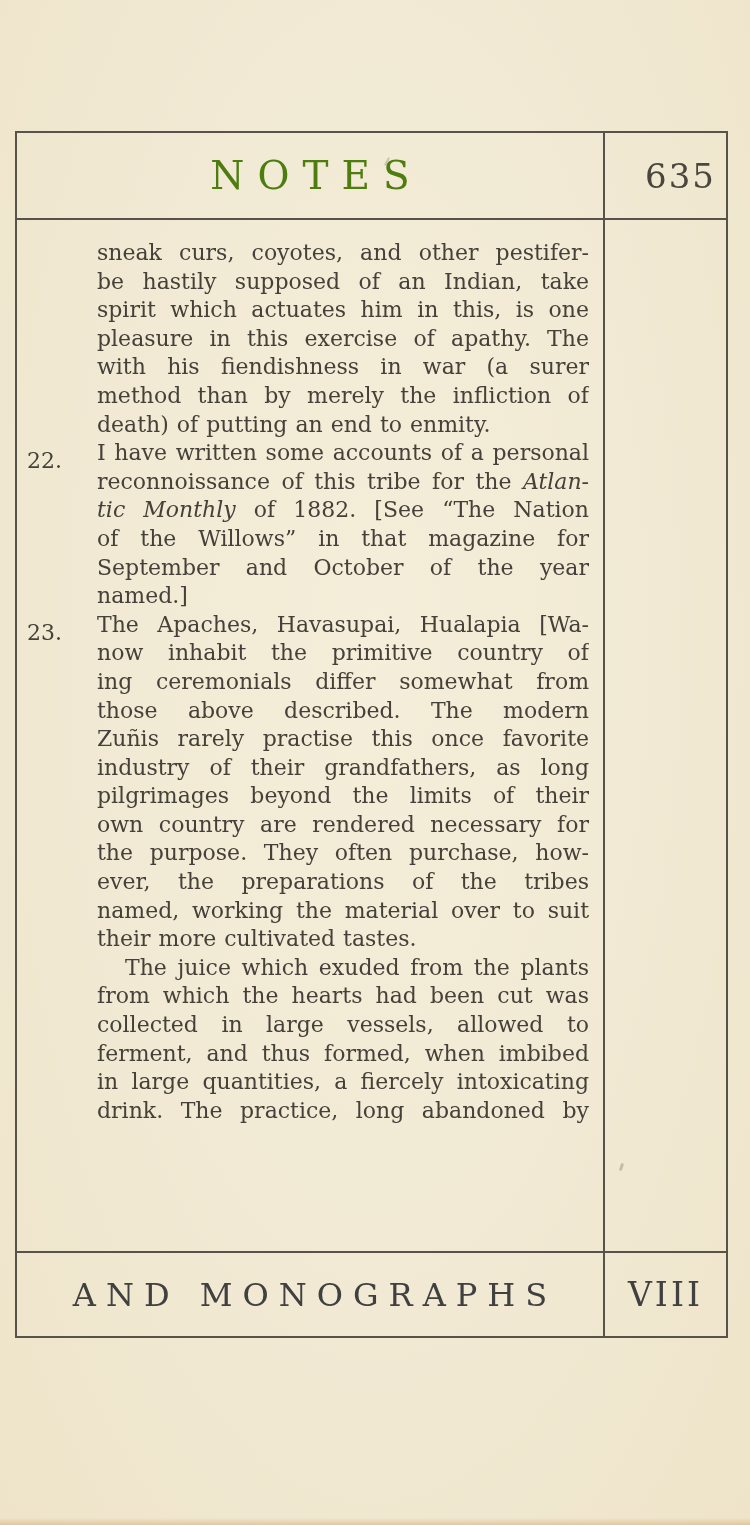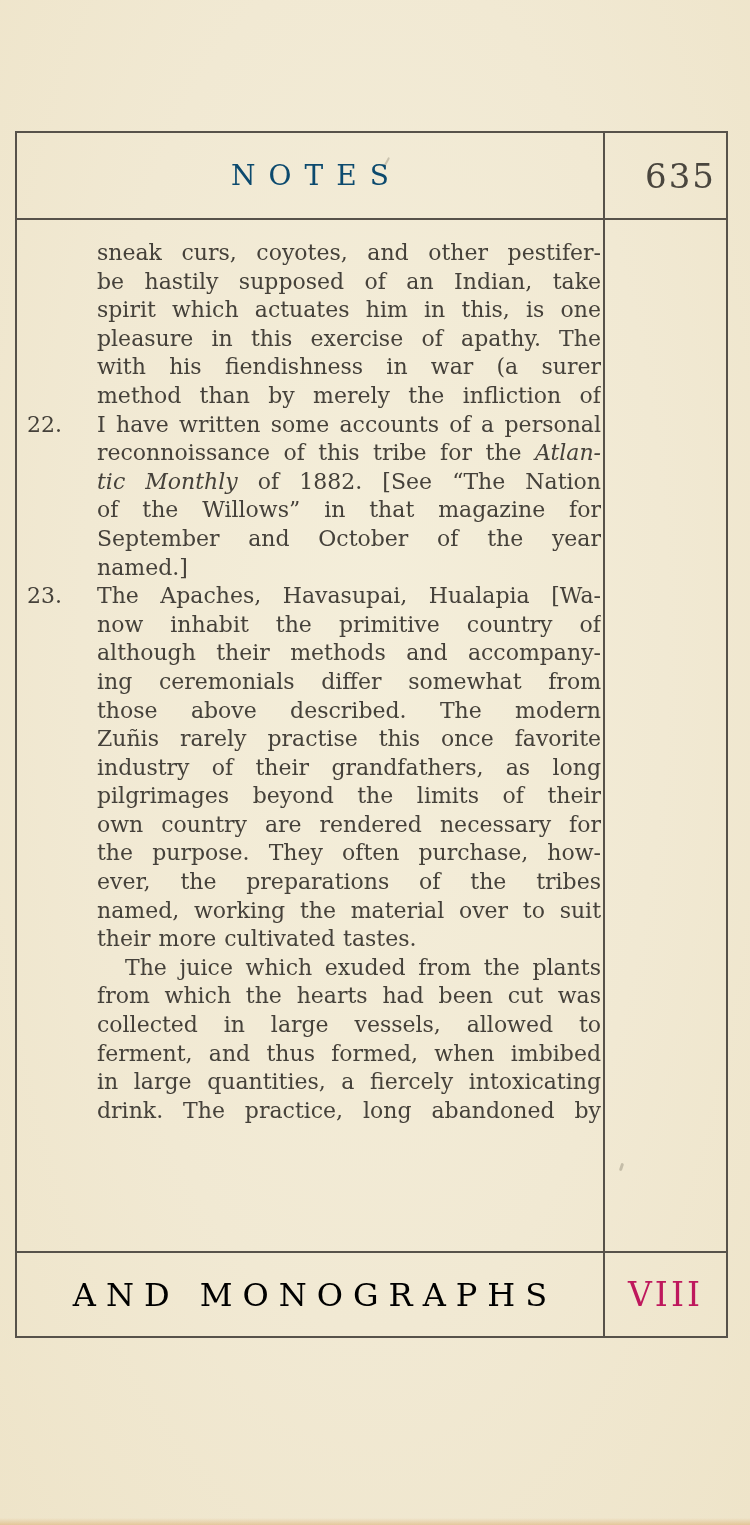--- a/index.html
+++ b/index.html
@@ -24,29 +24,29 @@
     color:var(--ink,#45413a);
   }
   .cell{box-sizing:border-box;position:relative;}
   .col-right{border-left:2px solid var(--rule,#57524a);}
   .row-header{border-bottom:2px solid var(--rule,#57524a);}
   .row-footer{border-top:2px solid var(--rule,#57524a);}
 
   .header-left,.header-right,.footer-left,.footer-right{
     display:flex;align-items:center;justify-content:center;
   }
-  .title{font-size:28px;letter-spacing:13px;padding-left:13px;color:#0c4a6e;}
+  .title{font-size:39px;letter-spacing:13px;padding-left:13px;color:#4d7c0f;}
   .pagenum{font-size:34px;letter-spacing:2px;color:#4a463e;margin-left:30px;}
-  .foot-text{font-size:32px;letter-spacing:10px;padding-left:10px;color:#000000;}
-  .volume{font-size:33px;letter-spacing:3px;color:#be185d;}
+  .foot-text{font-size:32px;letter-spacing:10px;padding-left:10px;color:#404040;}
+  .volume{font-size:33px;letter-spacing:3px;color:#404040;}
 
-  .body-left{padding:19px 2px 0 80px;}
+  .body-left{padding:19px 14px 0 80px;}
   .note{position:relative;}
   .note-number{
-    position:absolute;left:-70px;top:0;
+    position:absolute;left:-70px;top:8px;
     font-size:22px;line-height:28.6px;
   }
   .line{
     height:28.6px;line-height:28.6px;overflow:hidden;
     font-size:22px;text-align:left;
     word-spacing:1px;
   }
   .line.j{text-align:justify;}
   .line.j::after{content:"";display:inline-block;width:100%;height:0;}
   .line.fi{padding-left:28px;}
@@ -72,35 +72,35 @@
 
     <div class="cell body-left">
       <div id="notes">
           <div class="note">
             <div class="line j"><span>sneak curs, coyotes, and other pestifer-</span></div>
             <div class="line j"><span>be hastily supposed of an Indian, take</span></div>
             <div class="line j"><span>spirit which actuates him in this, is one</span></div>
             <div class="line j"><span>pleasure in this exercise of apathy.  The</span></div>
             <div class="line j"><span>with his fiendishness in war (a surer</span></div>
             <div class="line j"><span>method than by merely the infliction of</span></div>
+            <div class="line"><span>death) of putting an end to enmity.</span></div>
           </div>
           <div class="note">
             <span class="note-number">22.</span>
             <div class="line j"><span>I have written some accounts of a personal</span></div>
             <div class="line j"><span>reconnoissance of this tribe for the </span><i>Atlan-</i></div>
             <div class="line j"><i>tic Monthly</i><span> of 1882.  [See “The Nation</span></div>
             <div class="line j"><span>of the Willows” in that magazine for</span></div>
             <div class="line j"><span>September and October of the year</span></div>
             <div class="line"><span>named.]</span></div>
           </div>
           <div class="note">
             <span class="note-number">23.</span>
             <div class="line j"><span>The Apaches, Havasupai, Hualapia [Wa-</span></div>
             <div class="line j"><span>now inhabit the primitive country of</span></div>
-            <div class="line j"><span>although their methods and accompany-</span></div>
             <div class="line j"><span>ing ceremonials differ somewhat from</span></div>
             <div class="line j"><span>those above described.  The modern</span></div>
             <div class="line j"><span>Zuñis rarely practise this once favorite</span></div>
             <div class="line j"><span>industry of their grandfathers, as long</span></div>
             <div class="line j"><span>pilgrimages beyond the limits of their</span></div>
             <div class="line j"><span>own country are rendered necessary for</span></div>
             <div class="line j"><span>the purpose.  They often purchase, how-</span></div>
             <div class="line j"><span>ever, the preparations of the tribes</span></div>
             <div class="line j"><span>named, working the material over to suit</span></div>
             <div class="line"><span>their more cultivated tastes.</span></div>

